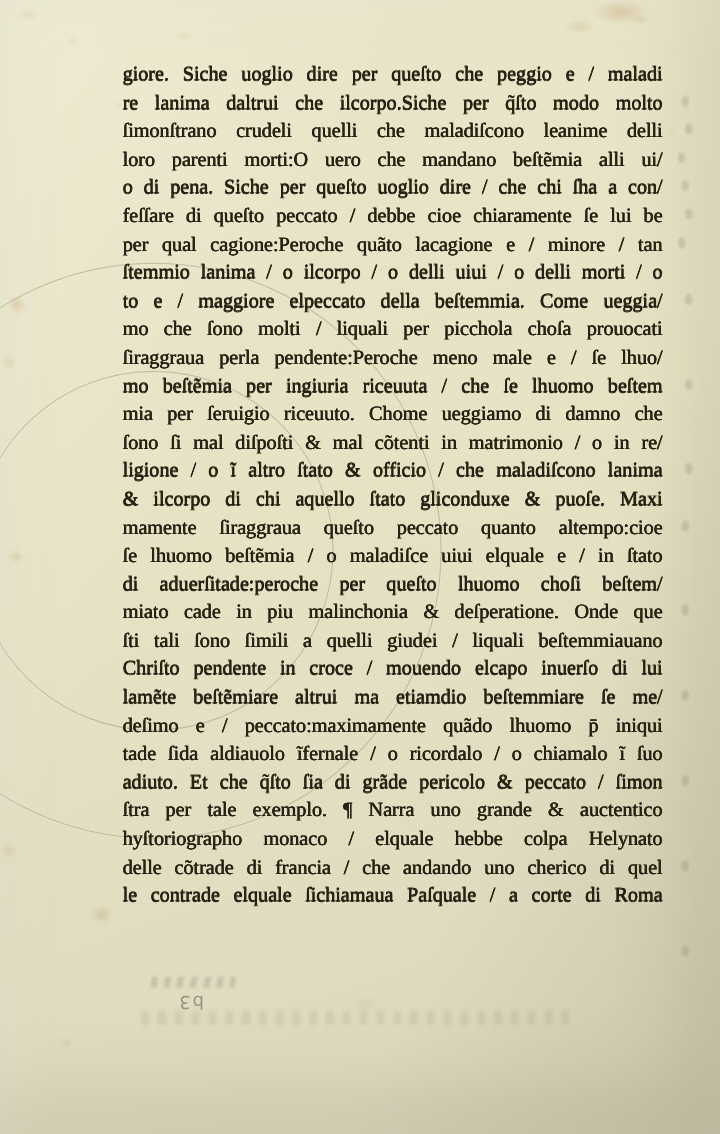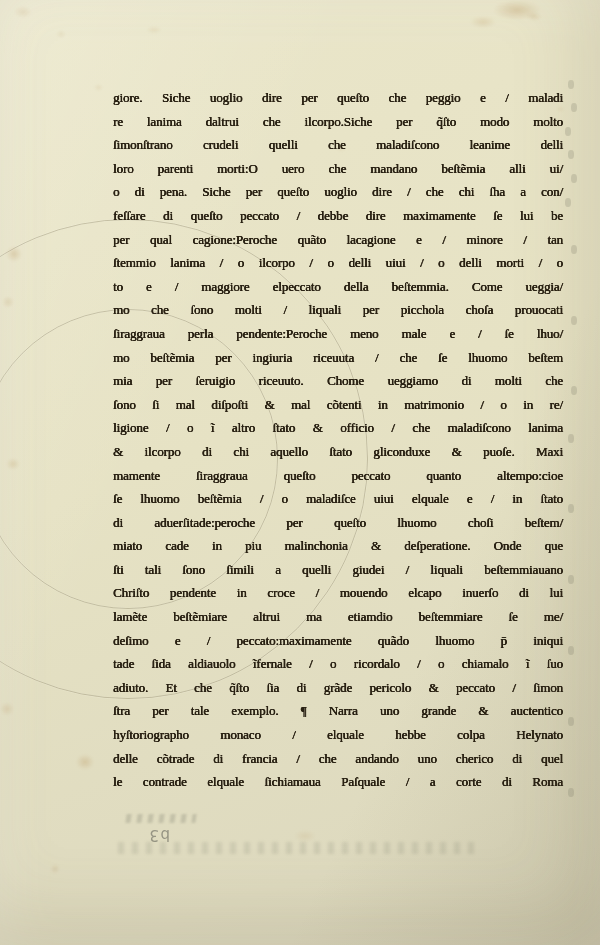--- a/index.html
+++ b/index.html
@@ -19,25 +19,24 @@
   }
   
   .ring{position:absolute;border-radius:50%;pointer-events:none;
     border:1.2px solid rgba(125,118,88,0.34);
     box-shadow:inset 0 0 1px rgba(255,255,248,0.5), 0 0 1px rgba(255,255,248,0.5);
     filter:blur(0.4px);}
   .ring.outer{left:-112px;top:219px;width:478px;height:478px;}
   .ring.inner{left:-22px;top:309px;width:298px;height:298px;}
   
   .text-block{
-    position:absolute;left:113px;top:50px;width:450px;
-    font-size:13px;line-height:23.6px;
+    position:absolute;left:102px;top:50px;width:450px;
+    font-size:17px;line-height:23.6px;
     color:#292113;
     letter-spacing:-0.1px;
-    margin-top:36px;
   }
   .text-line{
     height:23.6px;
     text-align:justify;
     -moz-text-align-last:justify;
     text-align-last:justify;
     text-justify:inter-word;
     white-space:nowrap;
     text-shadow:0.4px 0 0 currentColor, 0 0.3px 0 currentColor;
   }
@@ -93,28 +92,28 @@
       <div class="fox" style="left: 294px; top: 830px; width: 22px; height: 12px; background: radial-gradient(rgb(176, 132, 72) 0%, rgba(176, 132, 72, 0) 72%); opacity: 0.12;"></div>
       <div class="fox" style="left: 556px; top: 106px; width: 9px; height: 6px; background: radial-gradient(rgb(176, 132, 72) 0%, rgba(176, 132, 72, 0) 72%); opacity: 0.1;"></div>
     </div>
 
   <div id="text-block" class="text-block">
       <div class="text-line">giore. Siche uoglio dire per queſto che peggio e / maladi</div>
       <div class="text-line">re lanima daltrui che ilcorpo.Siche per q̃ſto modo molto</div>
       <div class="text-line">ſimonſtrano crudeli quelli che maladiſcono leanime delli</div>
       <div class="text-line">loro parenti morti:O uero che mandano beſtẽmia alli ui/</div>
       <div class="text-line">o di pena. Siche per queſto uoglio dire / che chi ſha a con/</div>
-      <div class="text-line">feſſare di queſto peccato / debbe dire maximamente ſe lui be</div>
+      <div class="text-line">feſſare di queſto peccato / debbe cioe chiaramente ſe lui be</div>
       <div class="text-line">per qual cagione:Peroche quãto lacagione e / minore / tan</div>
       <div class="text-line">ſtemmio lanima / o ilcorpo / o delli uiui / o delli morti / o</div>
       <div class="text-line">to e / maggiore elpeccato della beſtemmia. Come ueggia/</div>
       <div class="text-line">mo che ſono molti / liquali per picchola choſa prouocati</div>
       <div class="text-line">ſiraggraua perla pendente:Peroche meno male e / ſe lhuo/</div>
       <div class="text-line">mo beſtẽmia per ingiuria riceuuta / che ſe lhuomo beſtem</div>
-      <div class="text-line">mia per ſeruigio riceuuto. Chome ueggiamo di molti che</div>
+      <div class="text-line">mia per ſeruigio riceuuto. Chome ueggiamo di damno che</div>
       <div class="text-line">ſono ſi mal diſpoſti &amp; mal cõtenti in matrimonio / o in re/</div>
       <div class="text-line">ligione / o ĩ altro ſtato &amp; officio / che maladiſcono lanima</div>
       <div class="text-line">&amp; ilcorpo di chi aquello ſtato gliconduxe &amp; puoſe. Maxi</div>
       <div class="text-line">mamente ſiraggraua queſto peccato quanto altempo:cioe</div>
       <div class="text-line">ſe lhuomo beſtẽmia / o maladiſce uiui elquale e / in ſtato</div>
       <div class="text-line">di aduerſitade:peroche per queſto lhuomo choſi beſtem/</div>
       <div class="text-line">miato cade in piu malinchonia &amp; deſperatione. Onde que</div>
       <div class="text-line">ſti tali ſono ſimili a quelli giudei / liquali beſtemmiauano</div>
       <div class="text-line">Chriſto pendente in croce / mouendo elcapo inuerſo di lui</div>
       <div class="text-line">lamẽte beſtẽmiare altrui ma etiamdio beſtemmiare ſe me/</div>

